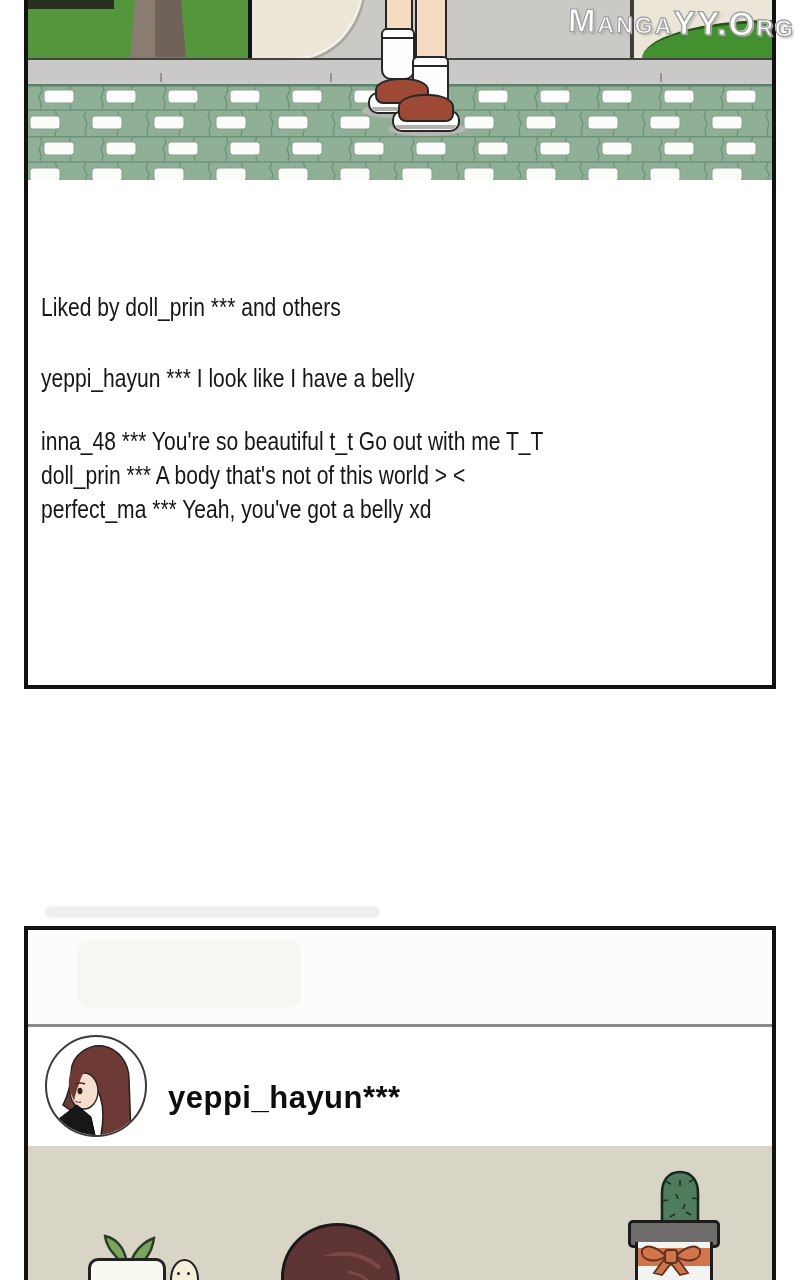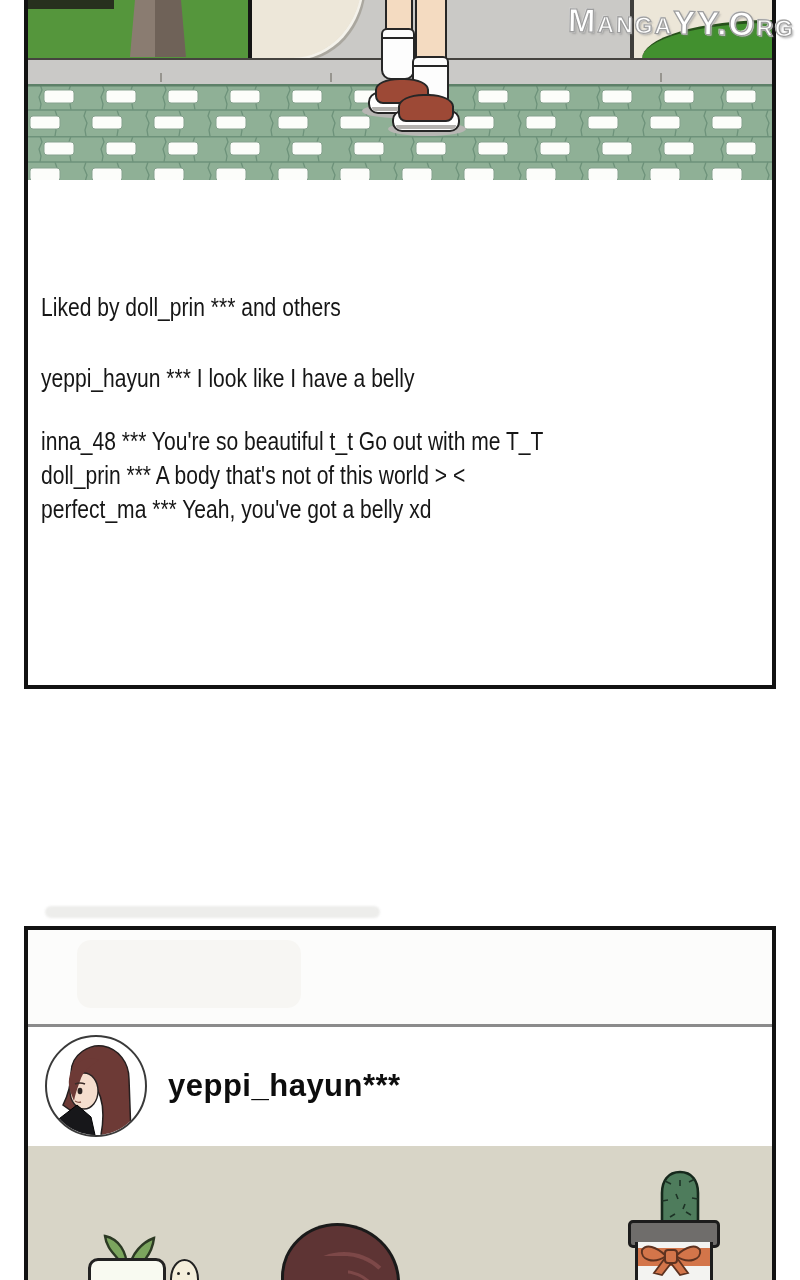--- a/index.html
+++ b/index.html
@@ -69,21 +69,21 @@
   
   .smudge{left:45px;top:906px;width:335px;height:12px;background:#ededeb;border-radius:6px;
     filter:blur(1px);}
 
   
   .p2-header{position:absolute;left:0;top:0;width:744px;height:94px;background:#fcfcfb;}
   .p2-bubble{position:absolute;left:49px;top:10px;width:224px;height:68px;background:#f7f6f3;border-radius:14px;}
   .p2-divider{position:absolute;left:0;top:94px;width:744px;height:3px;background:#8b8b8b;}
   .avatar{position:absolute;left:17px;top:105px;width:98px;height:98px;border:2px solid #3a3a3a;
     border-radius:50%;background:#fff;overflow:hidden;}
-  .username{position:absolute;left:140px;top:138px;font-size:31px;font-weight:bold;
+  .username{position:absolute;left:140px;top:150px;font-size:31px;font-weight:bold;
     letter-spacing:.5px;color:#0d0d0d;white-space:nowrap;}
   .photo2{position:absolute;left:0;top:216px;width:744px;height:180px;background:#d8d5c7;overflow:hidden;}
 
   
   .leaves{left:70px;top:80px;}
   .pot1{left:60px;top:112px;width:72px;height:70px;border:3px solid #222;border-radius:10px 10px 4px 4px;
     background:linear-gradient(#f8faf1 0 22px,#dcecc4 22px 44px,#b5d393 44px 100%);}
   .egg{left:142px;top:113px;width:25px;height:36px;border:2px solid #222;border-radius:50%;background:#f5efdb;}
   .egg i{position:absolute;top:11px;width:3px;height:3px;border-radius:50%;background:#222;}
   .egg .e1{left:5px;} .egg .e2{left:15px;}

